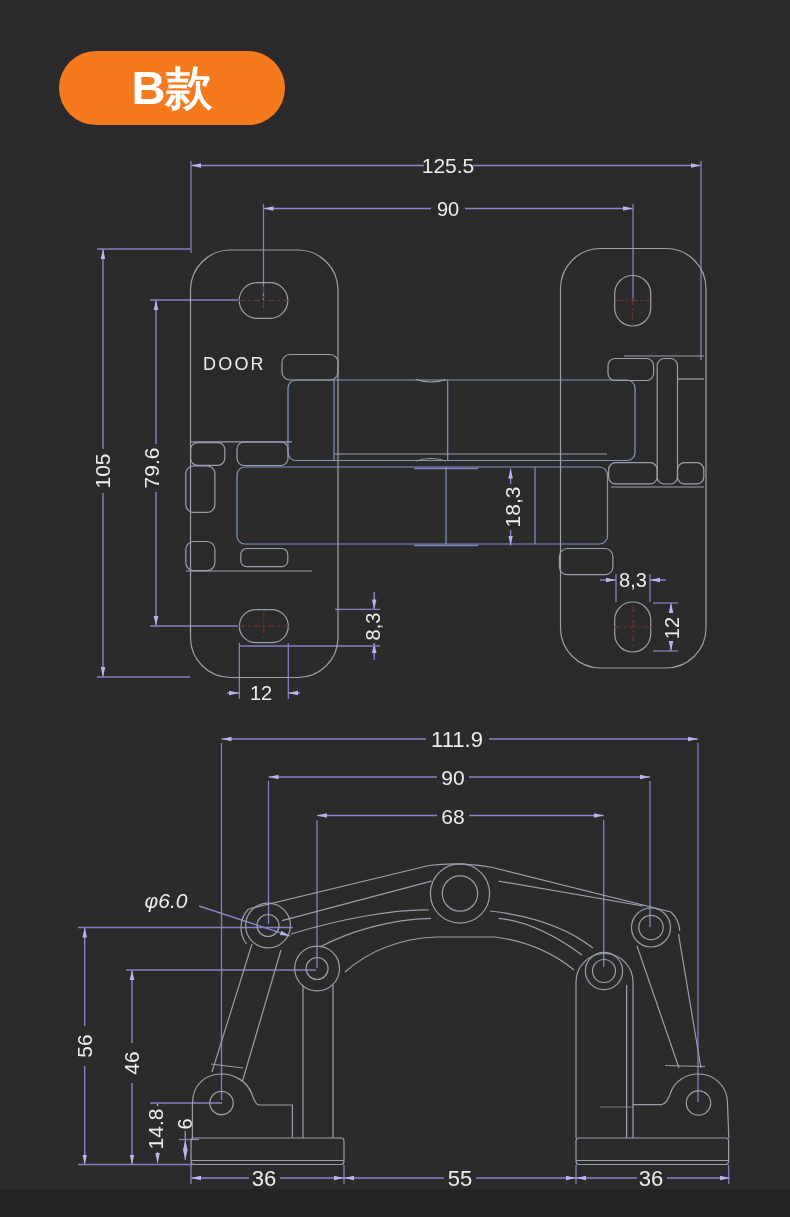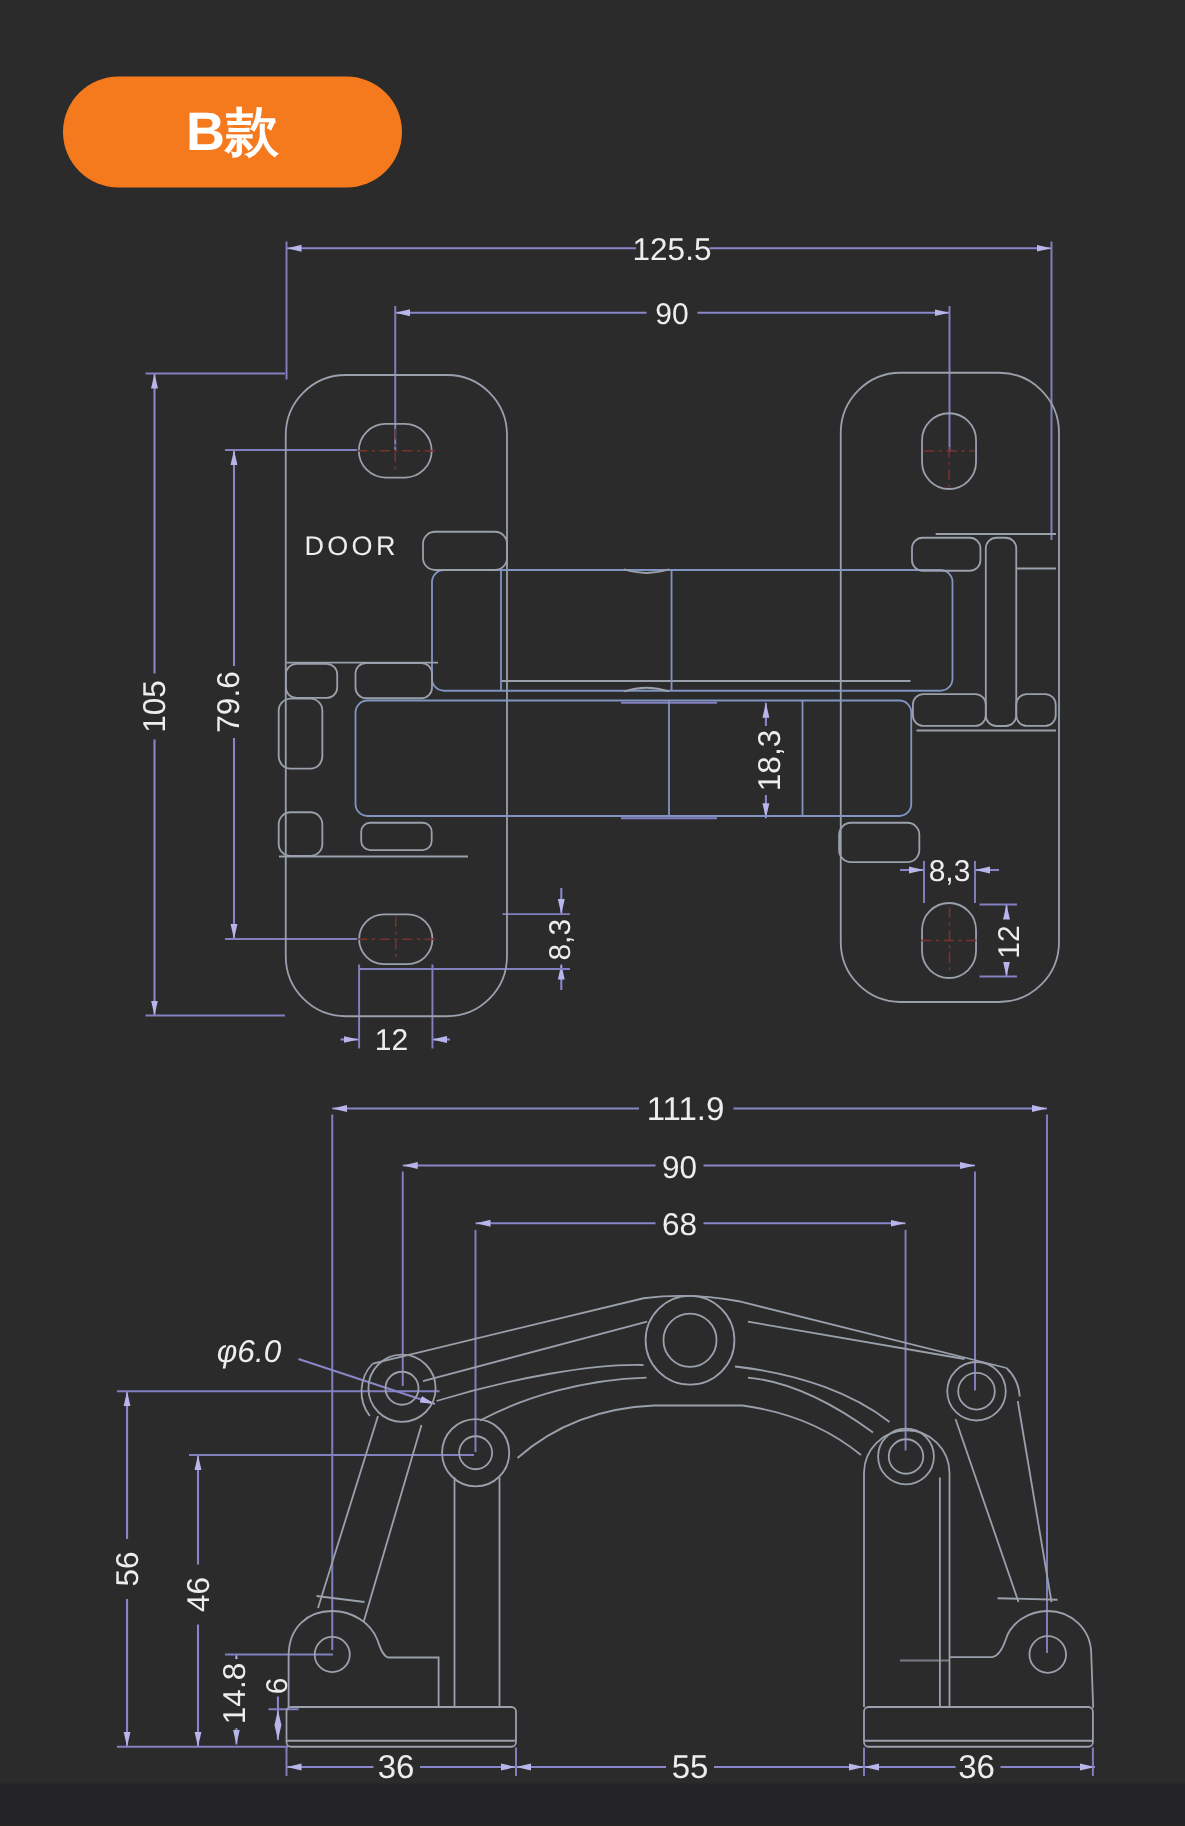--- a/index.html
+++ b/index.html
@@ -3,23 +3,23 @@
 <meta charset="utf-8">
 <style>
   html,body{margin:0;padding:0;background:#2b2b2b;}
   .wrap{position:relative;width:790px;height:1217px;overflow:hidden;background:#2b2b2b;}
   svg text{font-family:"Liberation Sans",sans-serif;fill:#ededf0;}
   .dim{stroke:#8886c8;stroke-width:1.4;fill:none;}
   .ext{stroke:#8280c0;stroke-width:1.3;fill:none;}
   .ln{stroke:#9aa0ac;stroke-width:1.2;fill:none;}
   .lb{stroke:#8095c2;stroke-width:1.2;fill:none;}
   .red{stroke:#7c312c;stroke-width:1;fill:none;stroke-dasharray:7 3 2 3;}
-  .badge{position:absolute;left:42px;top:51px;width:226px;height:74px;background:#f5791d;border-radius:37px;
+  .badge{position:absolute;left:59px;top:51px;width:226px;height:74px;background:#f5791d;border-radius:37px;
          display:flex;align-items:center;justify-content:center;
-         font-family:"Liberation Sans",sans-serif;font-weight:bold;font-size:36px;color:#fff;}
+         font-family:"Liberation Sans",sans-serif;font-weight:bold;font-size:47px;color:#fff;}
 </style>
 </head>
 <body>
 <div class="wrap">
 <svg width="790" height="1217" viewBox="0 0 790 1217">
   <defs>
     <marker id="a" viewBox="0 0 10 6" refX="10" refY="3" markerWidth="10" markerHeight="6" orient="auto-start-reverse" markerUnits="userSpaceOnUse">
       <path d="M0,0.7 L10,3 L0,5.3 z" fill="#b8b5ea"></path>
     </marker>
   </defs>

